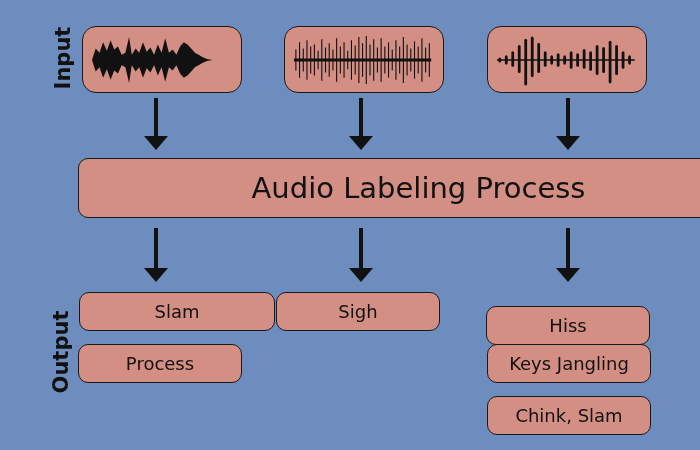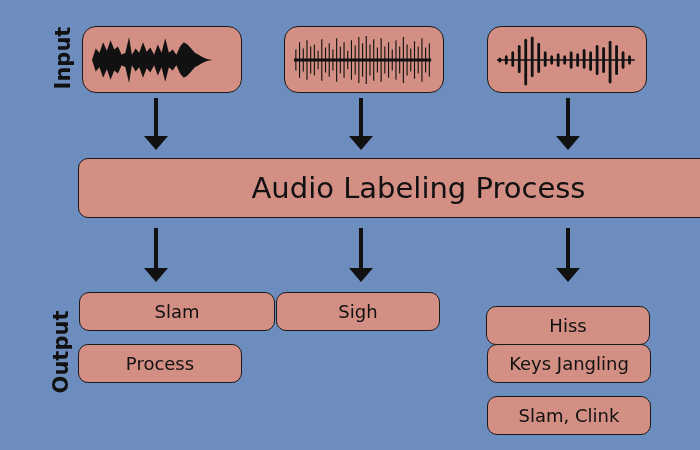--- a/index.html
+++ b/index.html
@@ -124,13 +124,13 @@
 <div class="arrow" style="left:556px;top:228px;height:54px;">
     <div class="shaft" style="height:42px;"></div>
     <div class="head" style="top:40px;"></div>
   </div>
 
 <div class="box label" style="left:79px;top:292px;width:196px;height:39px;">Slam</div>
 <div class="box label" style="left:78px;top:344px;width:164px;height:39px;">Process</div>
 <div class="box label" style="left:276px;top:292px;width:164px;height:39px;">Sigh</div>
 <div class="box label" style="left:486px;top:292px;width:164px;height:39px;margin-top:14px;">Hiss</div>
 <div class="box label" style="left:487px;top:344px;width:164px;height:39px;">Keys Jangling</div>
-<div class="box label" style="left:487px;top:396px;width:164px;height:39px;">Slam, Clink</div>
+<div class="box label" style="left:487px;top:396px;width:164px;height:39px;">Chink, Slam</div>
 
 </body></html>

